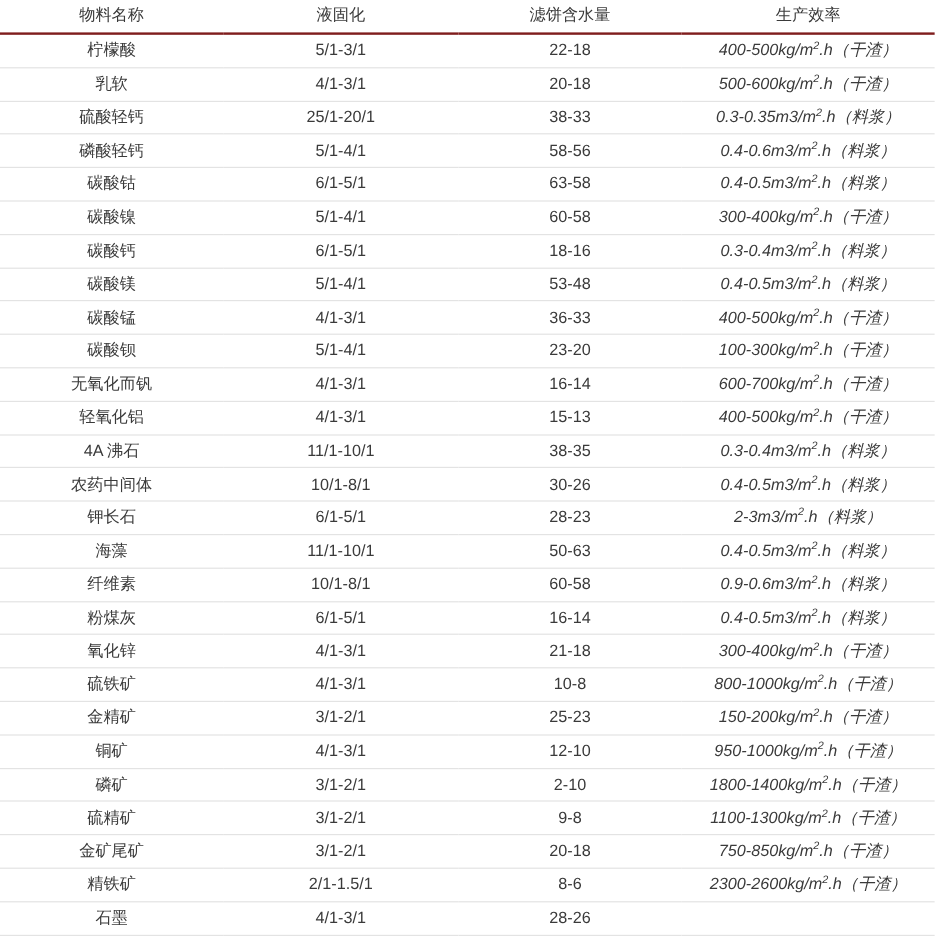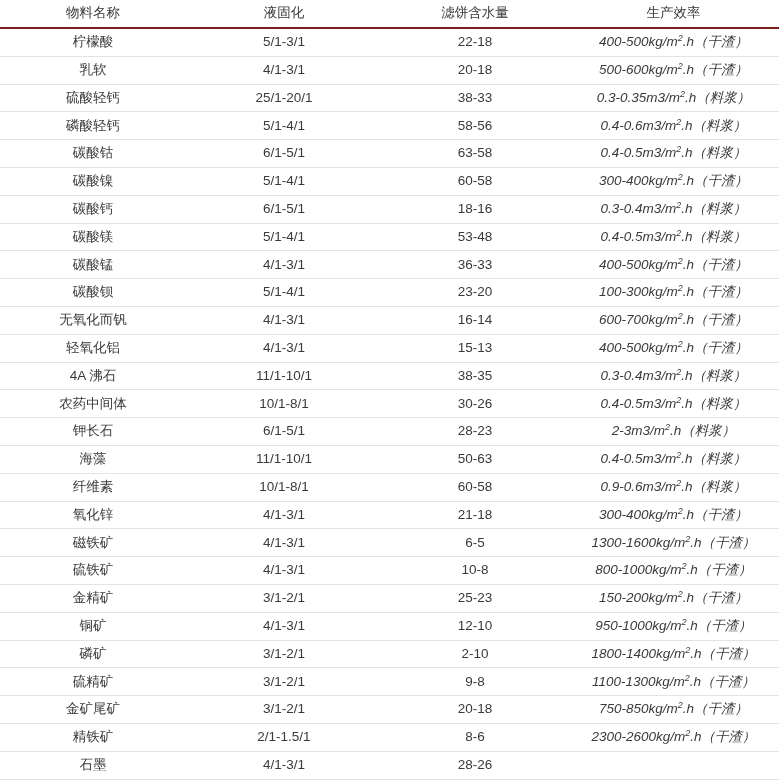--- a/index.html
+++ b/index.html
@@ -204,33 +204,33 @@
       </tr>
       <tr>
         <td>纤维素</td>
         <td>10/1-8/1</td>
         <td>60-58</td>
         <td>
           <span class="cell-inner"><span>0.9-0.6m3/m</span><span class="sup">2</span><span>.h（料浆）</span></span>
         </td>
       </tr>
       <tr>
+        <td>粉煤灰</td>
+        <td>6/1-5/1</td>
+        <td>16-14</td>
+        <td>
+          <span class="cell-inner"><span>0.4-0.5m3/m</span><span class="sup">2</span><span>.h（料浆）</span></span>
+        </td>
+      </tr>
+      <tr>
         <td>氧化锌</td>
         <td>4/1-3/1</td>
         <td>21-18</td>
         <td>
           <span class="cell-inner"><span>300-400kg/m</span><span class="sup">2</span><span>.h（干渣）</span></span>
-        </td>
-      </tr>
-      <tr>
-        <td>磁铁矿</td>
-        <td>4/1-3/1</td>
-        <td>6-5</td>
-        <td>
-          <span class="cell-inner"><span>1300-1600kg/m</span><span class="sup">2</span><span>.h（干渣）</span></span>
         </td>
       </tr>
       <tr>
         <td>硫铁矿</td>
         <td>4/1-3/1</td>
         <td>10-8</td>
         <td>
           <span class="cell-inner"><span>800-1000kg/m</span><span class="sup">2</span><span>.h（干渣）</span></span>
         </td>
       </tr>

